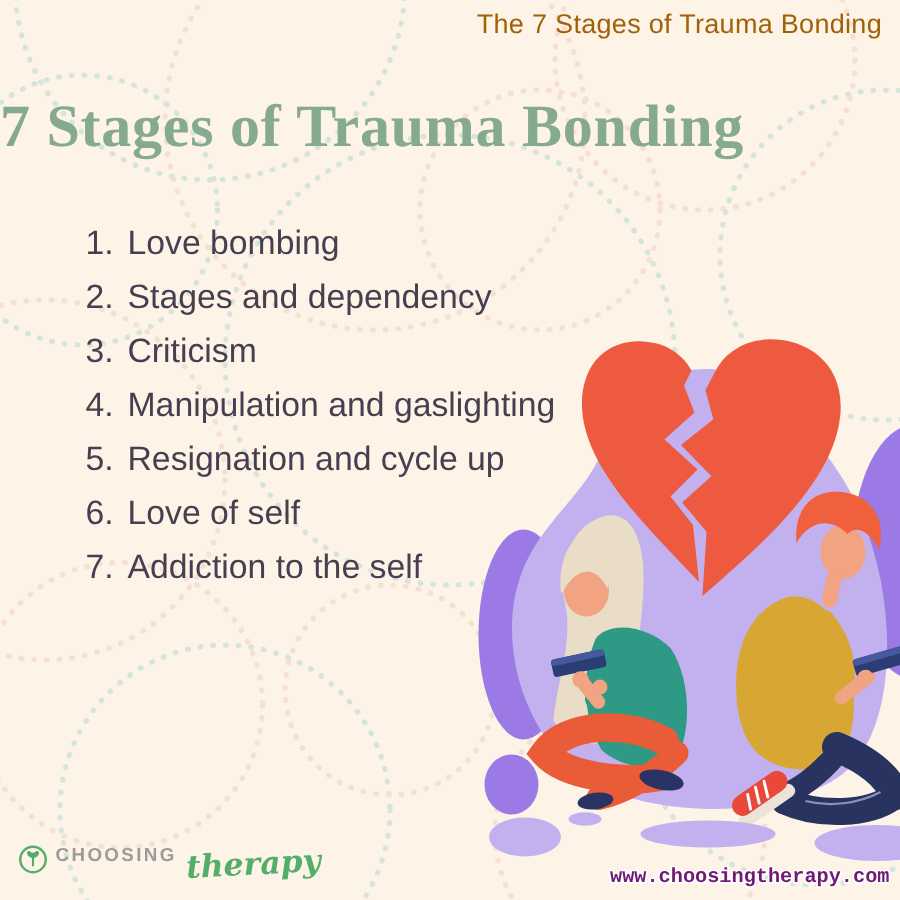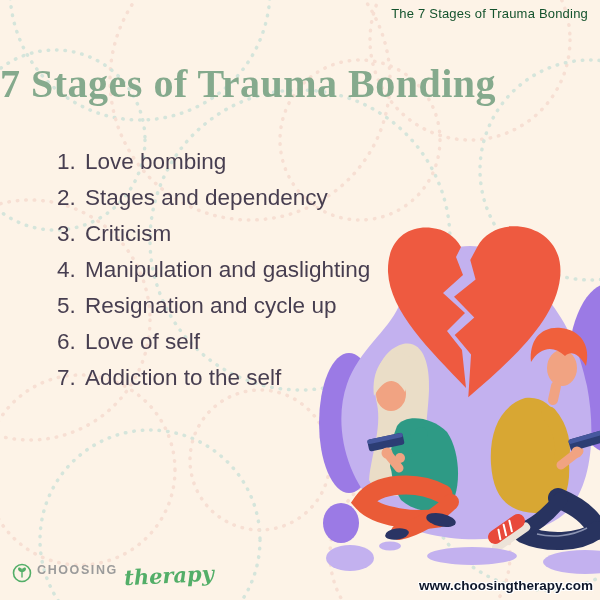--- a/index.html
+++ b/index.html
@@ -1,27 +1,27 @@
 <!DOCTYPE html>
 <html><head>
 <meta charset="utf-8">
 <style>
   html,body{margin:0;padding:0;background:#fdf3e7;}
   .canvas{position:relative;width:600px;height:600px;overflow:hidden;background:#fdf3e7;font-family:"Liberation Sans",sans-serif;}
   .bg-pattern{position:absolute;left:0;top:0;width:600px;height:600px;}
-  .header-label{position:absolute;top:6px;right:12px;font-size:13px;letter-spacing:.2px;color:#14532d;}
+  .header-label{position:absolute;top:6px;right:12px;font-size:18px;letter-spacing:.2px;color:#a16207;}
   .title{position:absolute;top:60px;left:0;right:0;margin:0;font-family:"Liberation Serif","DejaVu Serif",serif;font-weight:700;font-size:40px;letter-spacing:.5px;color:#85aa8d;}
   .stages{position:absolute;left:36px;top:134px;width:332px;margin:10px;padding:0 0 0 36px;font-size:22.5px;line-height:36px;color:#473e50;}
   .stages li{padding-left:3px;}
   .illustration{position:absolute;left:325px;top:218px;width:275px;height:382px;overflow:visible;}
   .logo{position:absolute;left:12px;bottom:12px;display:flex;align-items:flex-start;}
   .logo-icon{width:20px;height:20px;margin-right:5px;}
   .logo-choosing{font-size:12.5px;font-weight:700;letter-spacing:1.6px;color:#9b9b9b;}
   .logo-therapy{font-family:"DejaVu Serif",serif;font-style:italic;font-weight:700;font-size:21px;color:#53ae68;margin-left:6px;transform:rotate(-3deg);}
-  .watermark{position:absolute;right:7px;bottom:7px;font-family:Liberation Sans, sans-serif;font-size:13.5px;font-weight:700;color:#0f172a;
+  .watermark{position:absolute;right:7px;bottom:7px;font-family:Liberation Mono, monospace;font-size:13.5px;font-weight:700;color:#701a75;
     text-shadow:-1px -1px 0 #fff,1px -1px 0 #fff,-1px 1px 0 #fff,1px 1px 0 #fff,0 -1px 0 #fff,0 1px 0 #fff,-1px 0 0 #fff,1px 0 0 #fff;}
 </style>
 </head>
 <body>
 
 <div class="canvas">
 
   <svg class="bg-pattern" viewBox="0 0 600 600" fill="none">
     <g stroke-width="3.5" stroke-linecap="round" stroke-dasharray="0.5 8" opacity="0.85">
       <circle cx="140" cy="-10" r="130" stroke="#cfe3da"></circle>

